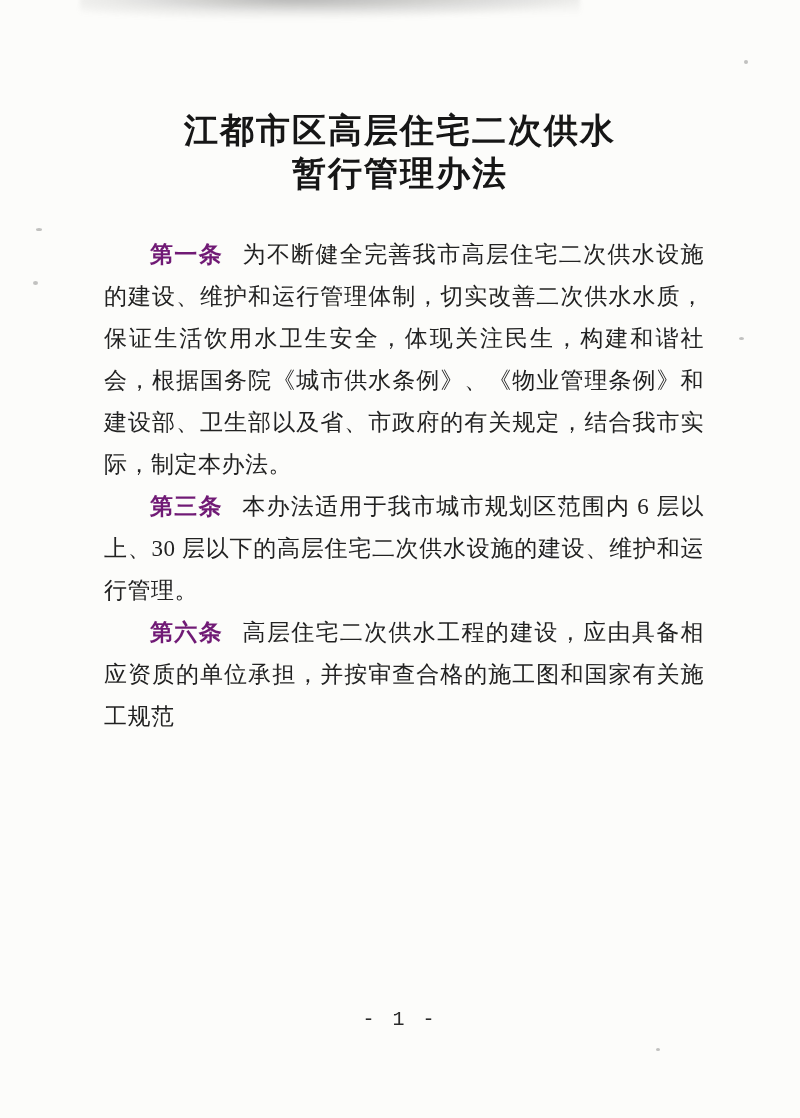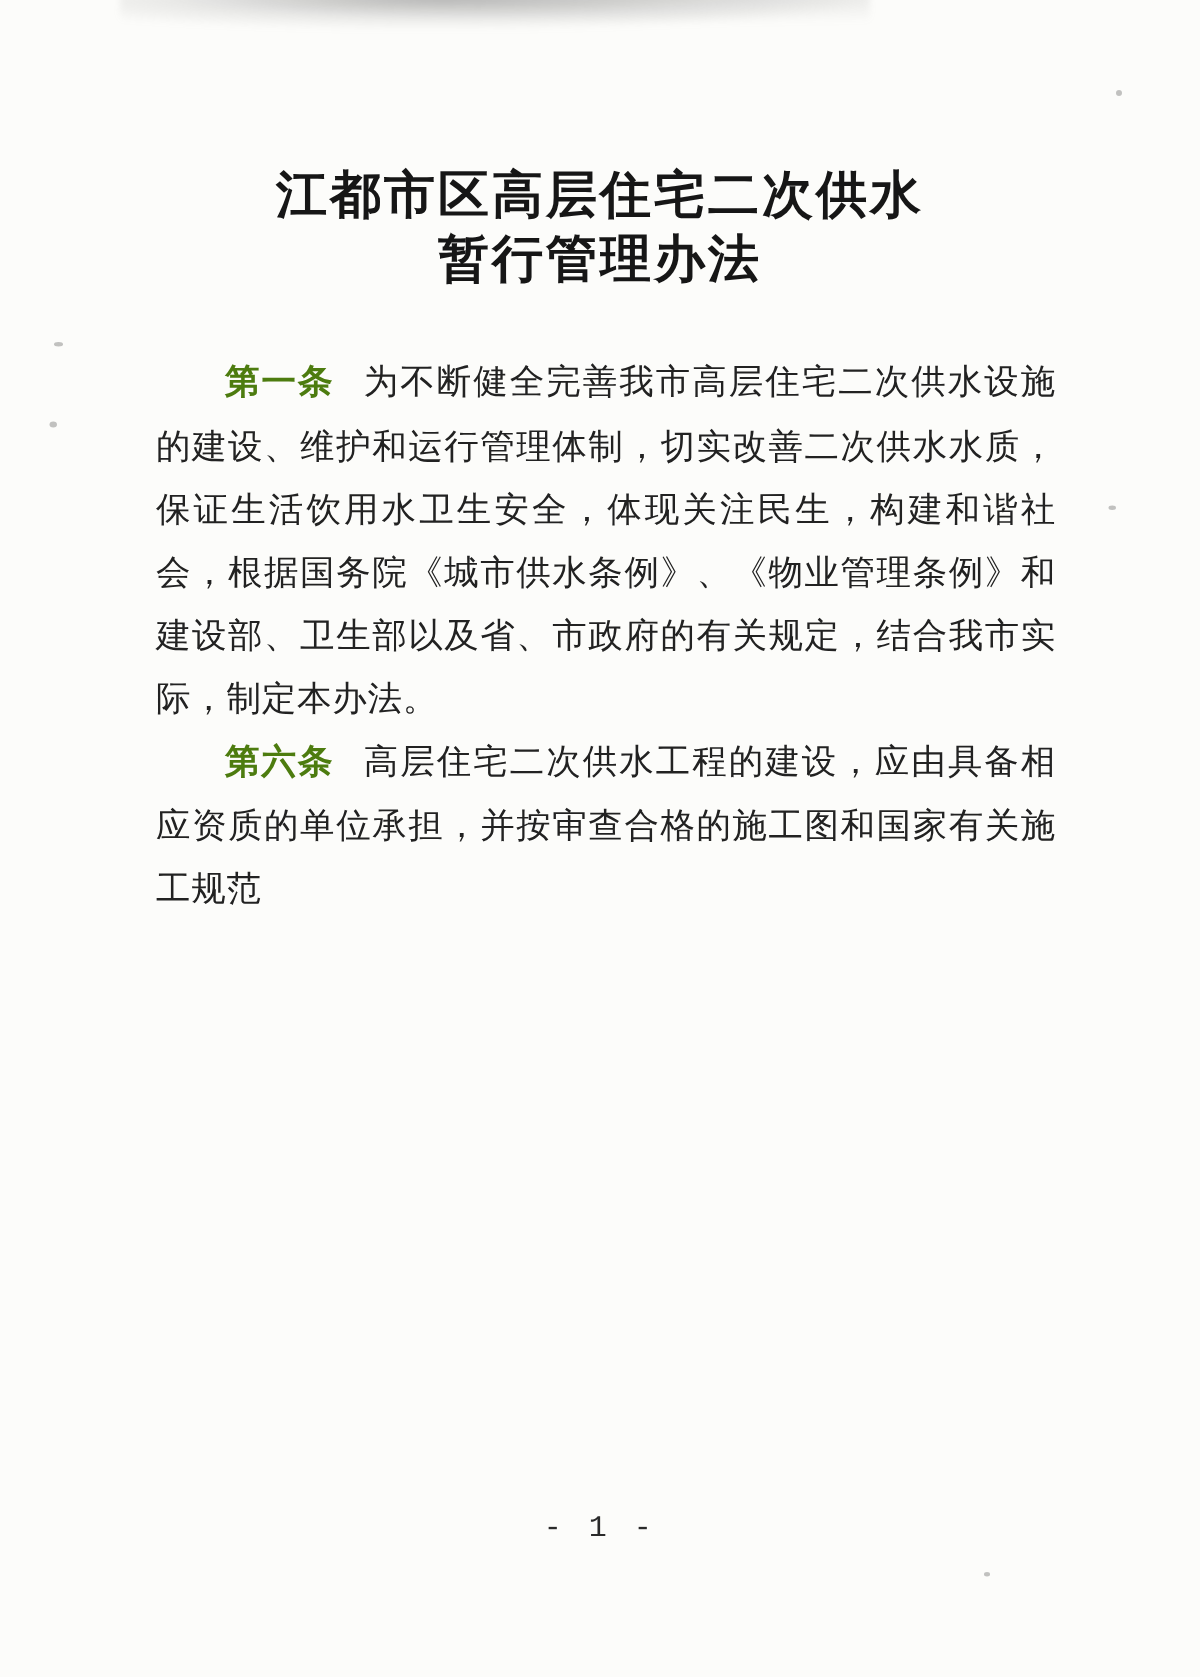--- a/index.html
+++ b/index.html
@@ -57,23 +57,23 @@
     line-height: 42px;
     text-align: justify;
     letter-spacing: 0.5px;
   }
   .article {
     margin: 0;
     text-indent: 2em;
   }
   .article-label {
     font-weight: 700;
-    font-family: Liberation Mono, monospace;
+    font-family: Liberation Serif, serif;
     margin-right: 0.85em;
-    color: #4d7c0f;
+    color: #701a75;
   }
   .article-text {
     color: #222222;
   }
   .page-footer {
     position: absolute;
     top: 1008px;
     left: 0;
     width: 100%;
     text-align: center;
@@ -95,18 +95,19 @@
   <div class="speck" style="left:739px; top:337px; width:5px; height:3px;"></div>
   <div class="speck" style="left:656px; top:1048px; width:4px; height:3px;"></div>
 
   <div class="doc-title">
     <div>江都市区高层住宅二次供水</div>
     <div>暂行管理办法</div>
   </div>
 
   <div class="doc-body">
     <p class="article"><span class="article-label">第一条</span><span class="article-text">为不断健全完善我市高层住宅二次供水设施的建设、维护和运行管理体制，切实改善二次供水水质，保证生活饮用水卫生安全，体现关注民生，构建和谐社会，根据国务院《城市供水条例》、《物业管理条例》和建设部、卫生部以及省、市政府的有关规定，结合我市实际，制定本办法。</span></p>
+    <p class="article"><span class="article-label">第三条</span><span class="article-text">本办法适用于我市城市规划区范围内 6 层以上、30 层以下的高层住宅二次供水设施的建设、维护和运行管理。</span></p>
     <p class="article"><span class="article-label">第六条</span><span class="article-text">高层住宅二次供水工程的建设，应由具备相应资质的单位承担，并按审查合格的施工图和国家有关施工规范</span></p>
   </div>
 
   <div class="page-footer">- 1 -</div>
 
 </div>
 
 </body></html>

